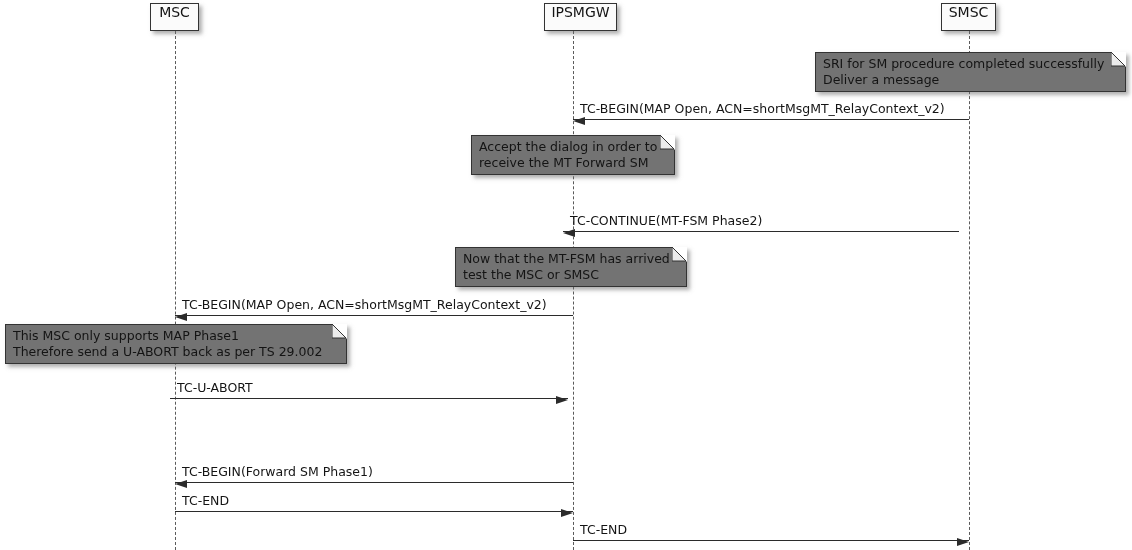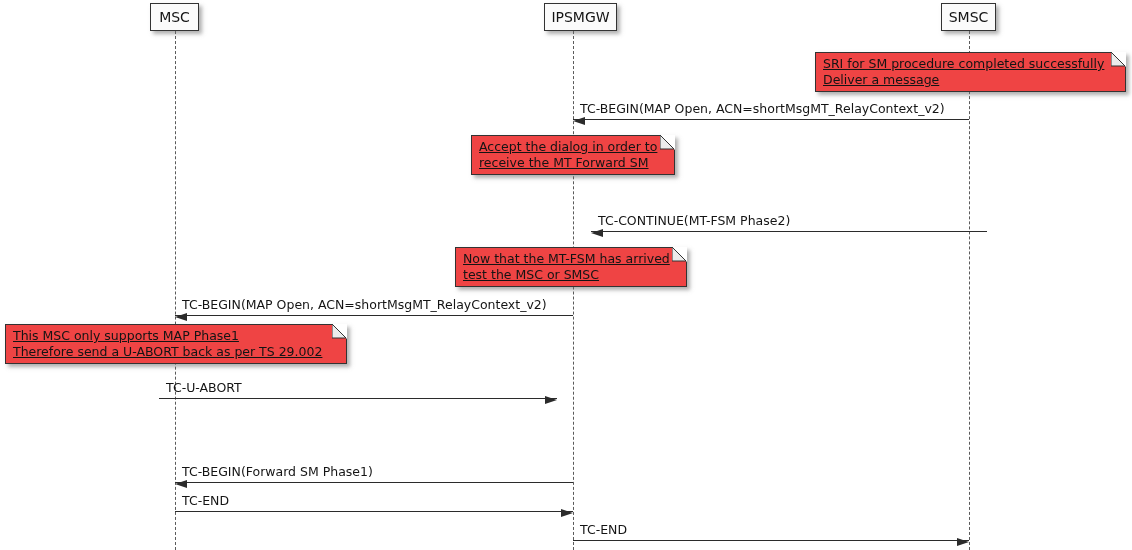--- a/index.html
+++ b/index.html
@@ -15,32 +15,31 @@
     position:absolute;
     top:31px;height:519px;width:0;
     border-left:1px dashed #5a5a5a;
   }
   .participant{
     position:absolute;
     top:3px;height:26px;
     background:#fbfbfb;
     border:1.5px solid #333333;
     box-shadow:3px 3px 4px rgba(110,110,110,0.55);
-    display:flex;align-items:center;justify-content:center;
+    display:flex;align-items:flex-start;justify-content:center;
     font-size:14px;
   }
   .note{
     position:absolute;
-    background:#ef4444;
+    background:#737373;
     border:1px solid #333333;
     box-shadow:3px 3px 4px rgba(110,110,110,0.55);
     padding:3px 7px 3px 7px;
     font-size:12.5px;line-height:16px;
     white-space:nowrap;
-    text-decoration:underline;
   }
   .note .fold{
     position:absolute;top:-1px;right:-1px;
   }
   .msg{
     position:absolute;height:21px;
   }
   .msg-label{
     position:absolute;left:7px;bottom:4px;
     font-size:12.5px;white-space:nowrap;
@@ -94,21 +93,21 @@
   <div class="note" style="left:471px;top:135px;width:188px">
     <svg class="fold" width="15" height="15">
       <path d="M0,0 L15,0 L15,15 Z" fill="#ffffff"></path>
       <path d="M0,0 L14,14 L0,14 Z" fill="#ececec" stroke="#333333" stroke-width="1"></path>
     </svg>
     <div>Accept the dialog in order to</div>
     <div>receive the MT Forward SM</div>
   </div>
 
 
-  <div class="msg" style="left:591px;top:211px;width:396px">
+  <div class="msg" style="left:563px;top:211px;width:396px">
     <div class="msg-label">TC-CONTINUE(MT-FSM Phase2)</div>
     <div class="msg-line"></div>
     <div class="arrow left"></div>
   </div>
 
   <div class="note" style="left:455px;top:247px;width:216px">
     <svg class="fold" width="15" height="15">
       <path d="M0,0 L15,0 L15,15 Z" fill="#ffffff"></path>
       <path d="M0,0 L14,14 L0,14 Z" fill="#ececec" stroke="#333333" stroke-width="1"></path>
     </svg>
@@ -124,21 +123,21 @@
 
   <div class="note" style="left:5px;top:324px;width:326px">
     <svg class="fold" width="15" height="15">
       <path d="M0,0 L15,0 L15,15 Z" fill="#ffffff"></path>
       <path d="M0,0 L14,14 L0,14 Z" fill="#ececec" stroke="#333333" stroke-width="1"></path>
     </svg>
     <div>This MSC only supports MAP Phase1</div>
     <div>Therefore send a U-ABORT back as per TS 29.002</div>
   </div>
 
-  <div class="msg" style="left:159px;top:378px;width:398px">
+  <div class="msg" style="left:170px;top:378px;width:398px">
     <div class="msg-label">TC-U-ABORT</div>
     <div class="msg-line"></div>
     <div class="arrow right"></div>
   </div>
 
 
   <div class="msg" style="left:175px;top:462px;width:398px">
     <div class="msg-label">TC-BEGIN(Forward SM Phase1)</div>
     <div class="msg-line"></div>
     <div class="arrow left"></div>

